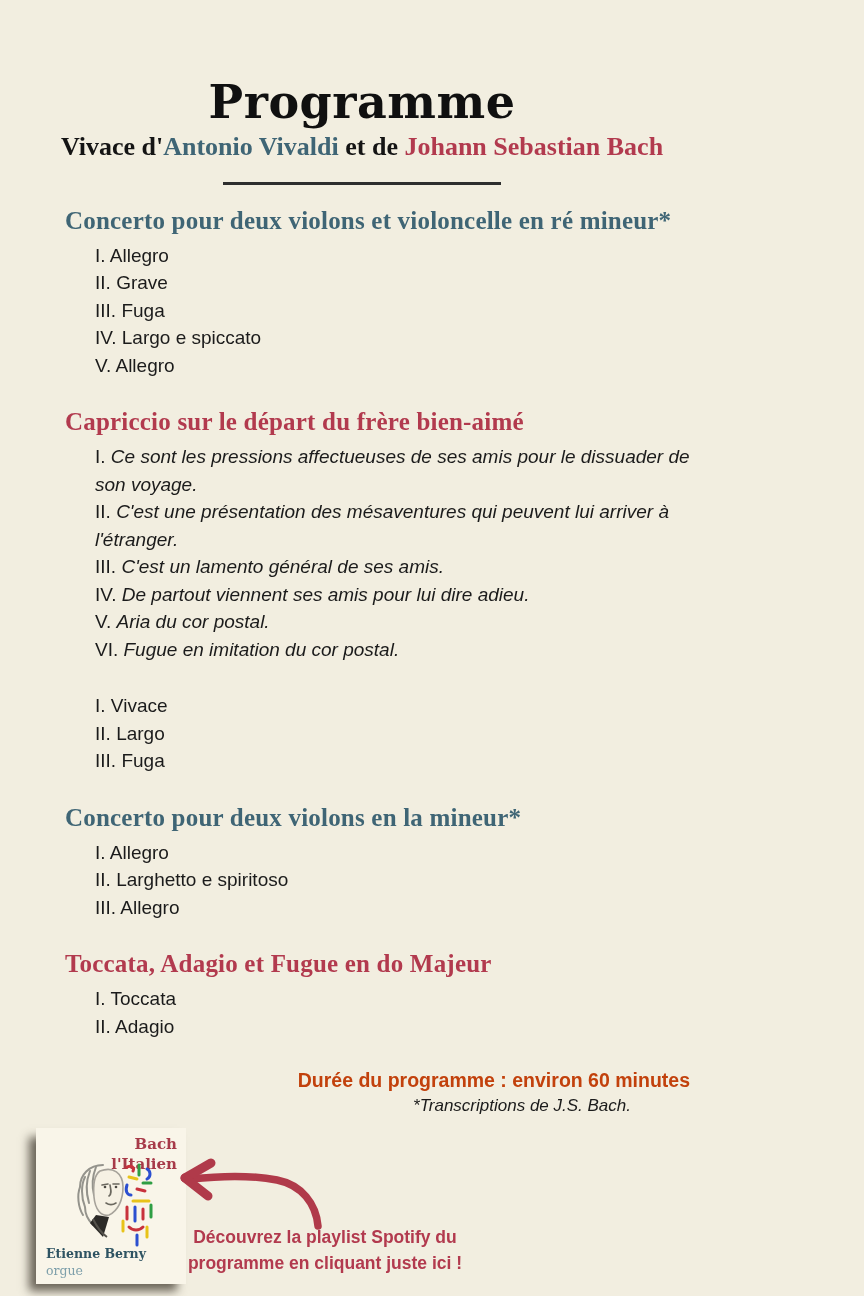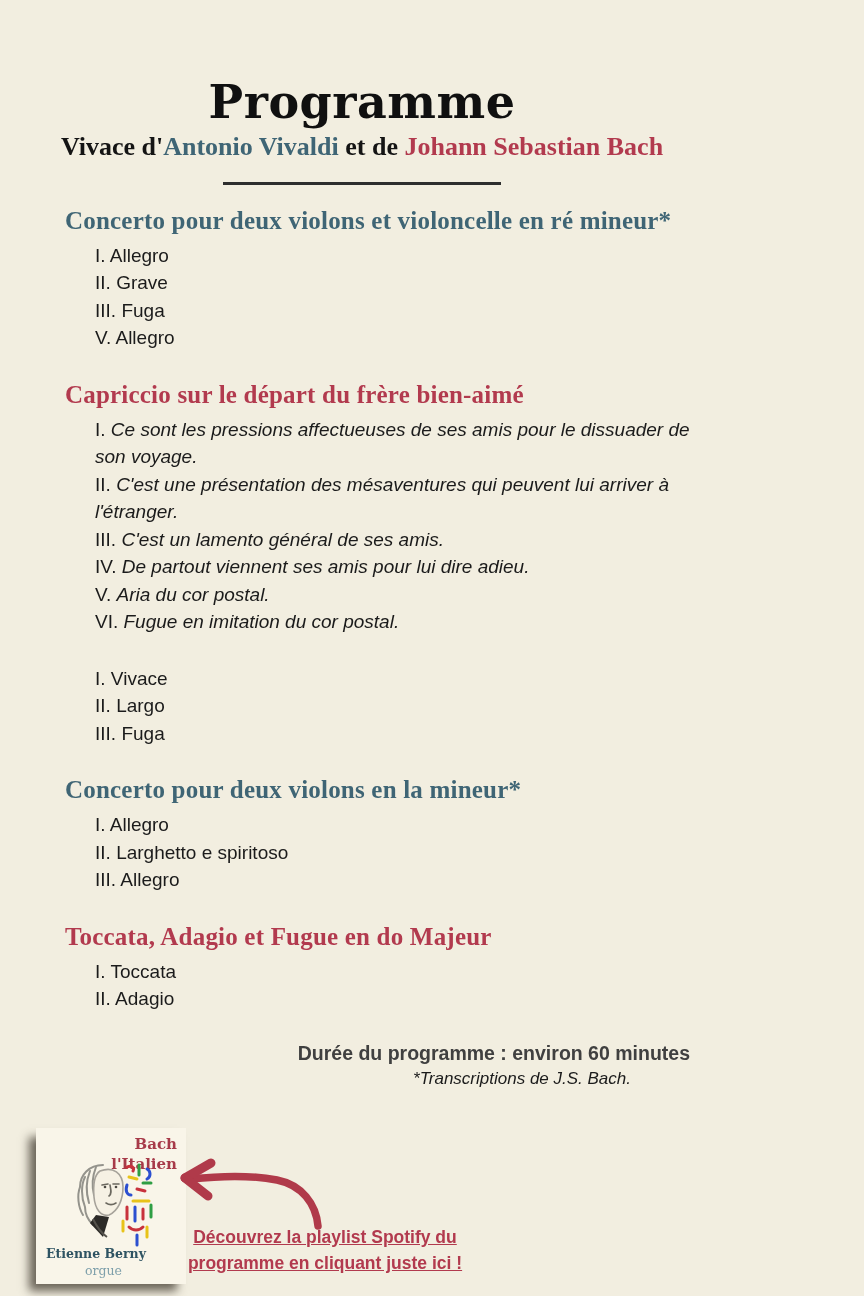--- a/index.html
+++ b/index.html
@@ -35,21 +35,21 @@
     font-size:25px;letter-spacing:.2px;
   }
   .section-title.teal{color:var(--teal,#3f6575);}
   .section-title.crimson{color:var(--crimson,#b23a4e);}
   .movements{list-style:none;margin:0;padding:0 0 0 30px;
     font-size:19px;line-height:27.5px;color:#1b1b1b;}
   .mtext.it{font-style:italic;}
 
   .duration{
     text-align:right;padding-right:34px;margin-top:6px;
-    font-weight:bold;font-size:19.5px;color:#404040;
+    font-weight:bold;font-size:19.5px;color:#c2410c;
   }
   .note{
     text-align:right;padding-right:93px;margin-top:4px;
     font-style:italic;font-size:17px;color:#1b1b1b;
   }
 
   .album{
     position:absolute;left:36px;top:1128px;width:150px;height:156px;
     background:#f9f5e9;cursor:pointer;
     box-shadow:-8px 8px 9px -1px rgba(55,48,38,.72);
@@ -61,50 +61,50 @@
   }
   .portrait{position:absolute;left:27px;top:29px;}
   .album-artist{
     position:absolute;left:10px;bottom:23px;
     font-family:"DejaVu Serif",serif;font-weight:bold;
     font-size:12.5px;color:#2e5362;
   }
   .album-instr{
     position:absolute;left:10px;bottom:6px;
     font-family:"DejaVu Serif",serif;
-    font-size:12.5px;color:#7fa0ab;margin-left:39px;
+    font-size:12.5px;color:#7fa0ab;
   }
 
   .arrow{position:absolute;left:175px;top:1150px;width:290px;height:146px;}
 
   .cta{
     position:absolute;left:165px;top:1224px;width:320px;
     text-align:center;font-weight:bold;font-size:17.5px;line-height:26px;
     color:var(--crimson,#b23a4e);
-    text-decoration:underline;
   }
 </style>
 </head>
 <body>
 
 <div class="page">
 
   <h1 class="title">Programme</h1>
 
   <div class="subtitle"><span>Vivace d'</span><span class="teal">Antonio Vivaldi</span><span> et de </span><span class="crimson">Johann Sebastian Bach</span></div>
 
   <div class="divider"></div>
 
   <div id="sections">
       <div class="section">
         <h2 class="section-title teal">Concerto pour deux violons et violoncelle en ré mineur*</h2>
         <ul class="movements">
           <li><span class="num">I. </span><span class="mtext">Allegro</span></li>
           <li><span class="num">II. </span><span class="mtext">Grave</span></li>
           <li><span class="num">III. </span><span class="mtext">Fuga</span></li>
+          <li><span class="num">IV. </span><span class="mtext">Largo e spiccato</span></li>
           <li><span class="num">V. </span><span class="mtext">Allegro</span></li>
         </ul>
       </div>
       <div class="section">
         <h2 class="section-title crimson">Capriccio sur le départ du frère bien-aimé</h2>
         <ul class="movements">
           <li><span class="num">I. </span><span class="mtext it">Ce sont les pressions affectueuses de ses amis pour le dissuader de son voyage.</span></li>
           <li><span class="num">II. </span><span class="mtext it">C'est une présentation des mésaventures qui peuvent lui arriver à l'étranger.</span></li>
           <li><span class="num">III. </span><span class="mtext it">C'est un lamento général de ses amis.</span></li>
           <li><span class="num">IV. </span><span class="mtext it">De partout viennent ses amis pour lui dire adieu.</span></li>

